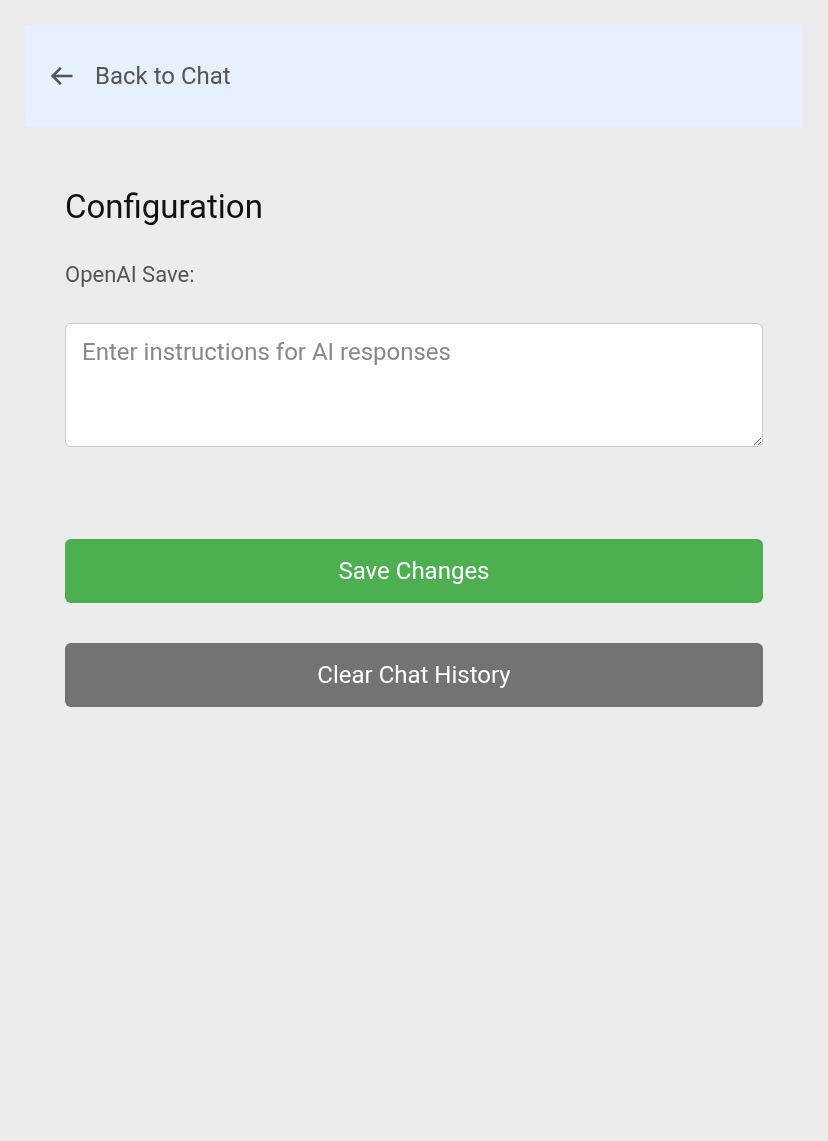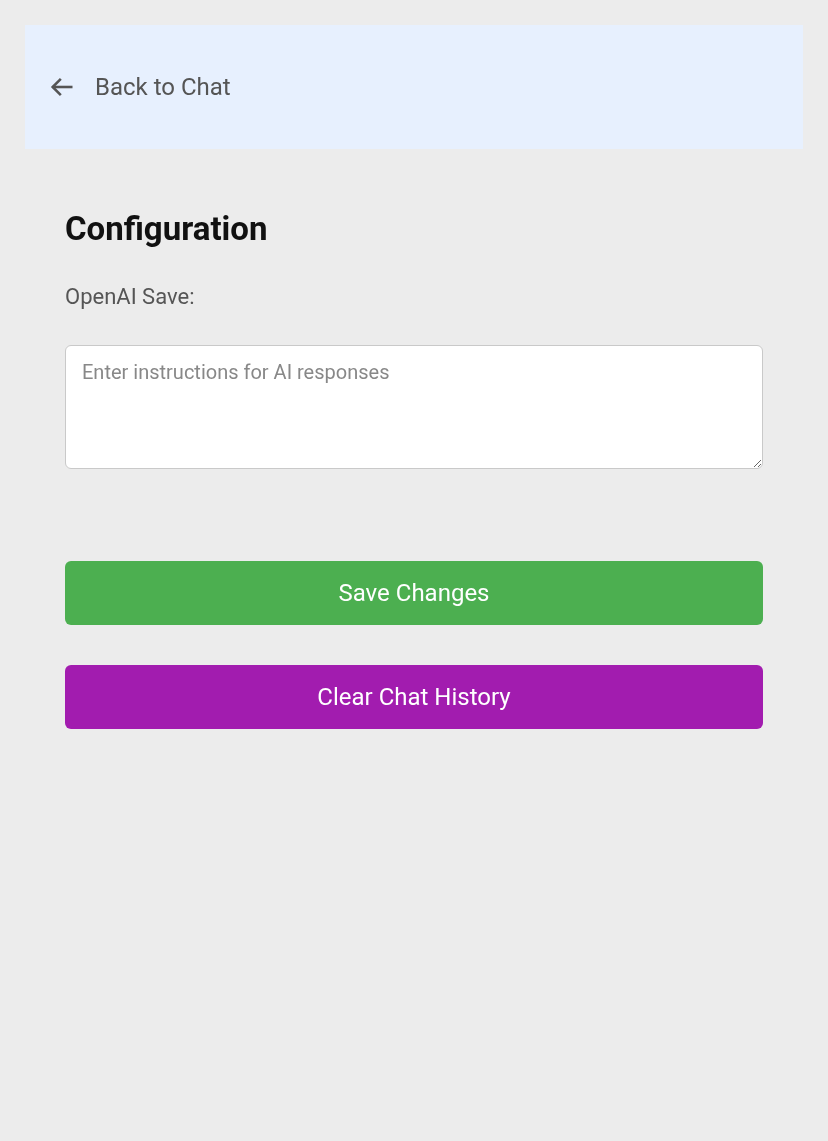--- a/index.html
+++ b/index.html
@@ -10,21 +10,21 @@
     body {
       font-family: -apple-system, BlinkMacSystemFont, "Segoe UI", Roboto, Helvetica, Arial, sans-serif;
       background: #ececec;
       width: 828px;
       height: 1141px;
       overflow: hidden;
     }
     .header-bar {
       background: #e7f0fe;
       margin: 25px 25px 0 25px;
-      padding: 47px 22px;
+      padding: 36px 22px;
       display: flex;
       align-items: center;
       gap: 18px;
     }
     .back-arrow {
       width: 30px;
       height: 30px;
       display: flex;
       align-items: center;
       justify-content: center;
@@ -40,21 +40,21 @@
     .back-label {
       font-size: 24px;
       color: #555;
       cursor: pointer;
     }
     .content {
       padding: 60px 65px 0 65px;
     }
     .page-title {
       font-size: 33px;
-      font-weight: 700;
+      font-weight: 400;
       color: #111;
       margin-bottom: 36px;
     }
     .form-group {
       margin-bottom: 36px;
     }
     .form-label {
       display: block;
       font-size: 22px;
       color: #555;
@@ -68,21 +68,21 @@
       border: 1px solid #c9c9c9;
       border-radius: 6px;
       background: #fff;
       font-family: inherit;
     }
     .form-input::placeholder {
       color: #888;
     }
     .form-textarea {
       width: 100%;
-      font-size: 20px;
+      font-size: 24px;
       color: #111;
       padding: 14px 16px;
       border: 1px solid #c9c9c9;
       border-radius: 6px;
       background: #fff;
       font-family: inherit;
       height: 124px;
       resize: both;
     }
     .form-textarea::placeholder {
@@ -101,21 +101,21 @@
       color: #fff;
       cursor: pointer;
       font-family: inherit;
       text-align: center;
     }
     .btn-save {
       background: #4caf50;
       margin-bottom: 40px;
     }
     .btn-clear {
-      background: #a21caf;
+      background: #737373;
     }
   </style>
 </head>
 <body>
 
 <div class="header-bar">
   <div class="back-arrow">
     <svg viewBox="0 0 24 24">
       <line x1="21" y1="12" x2="4" y2="12"></line>
       <polyline points="11 5 4 12 11 19"></polyline>

